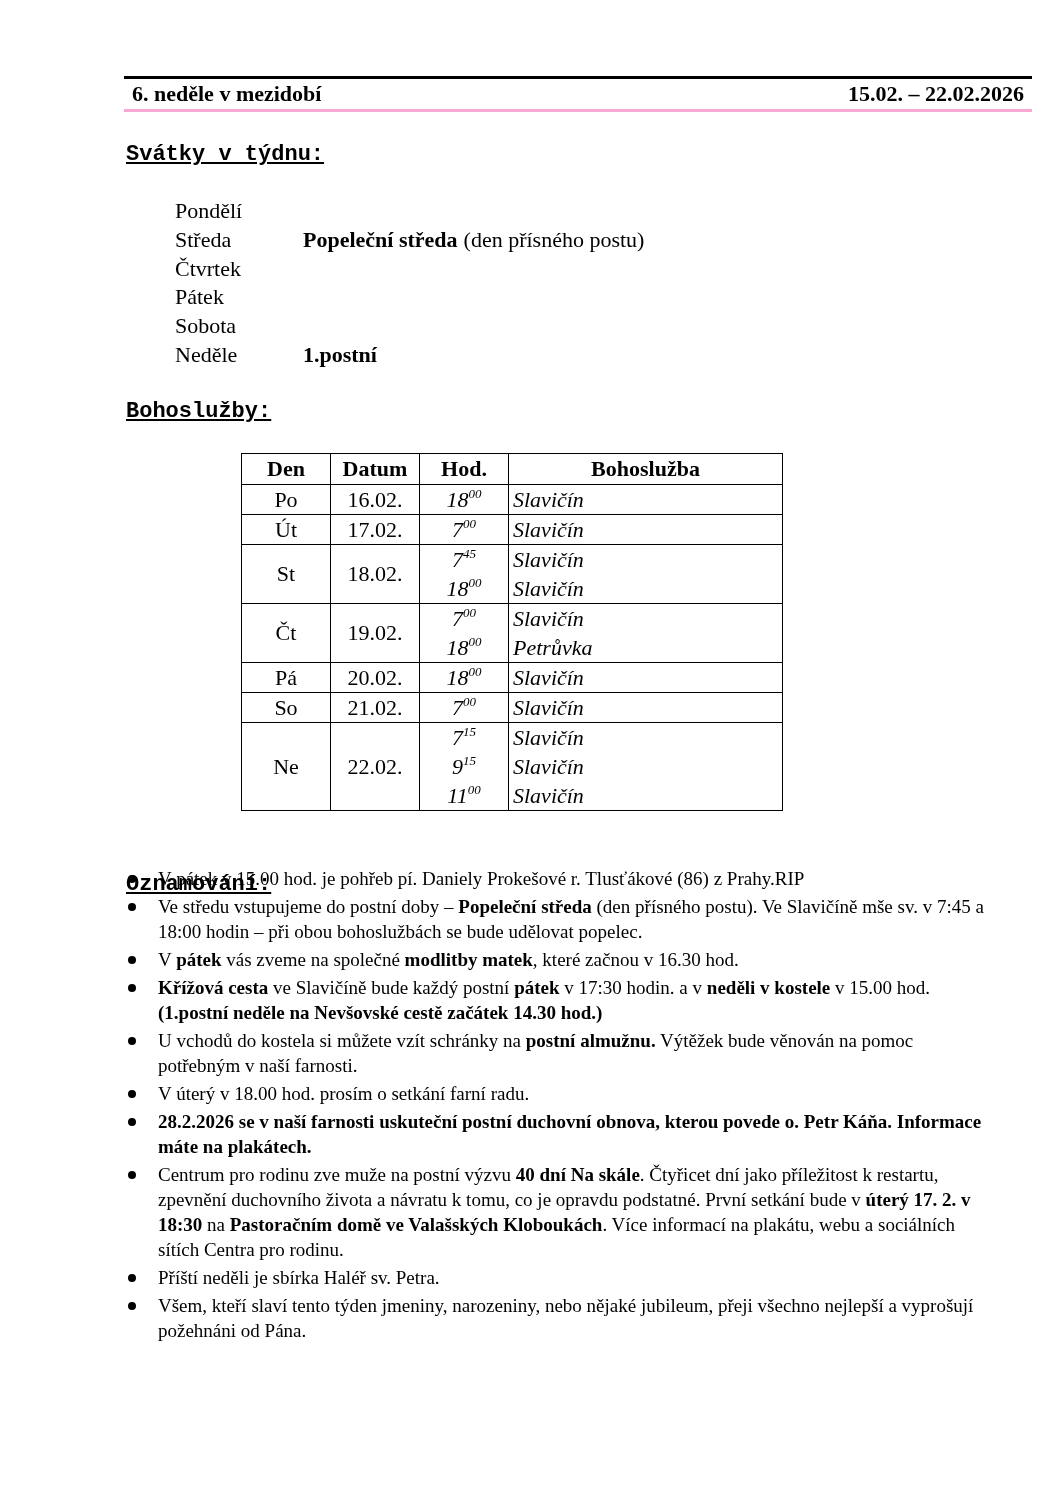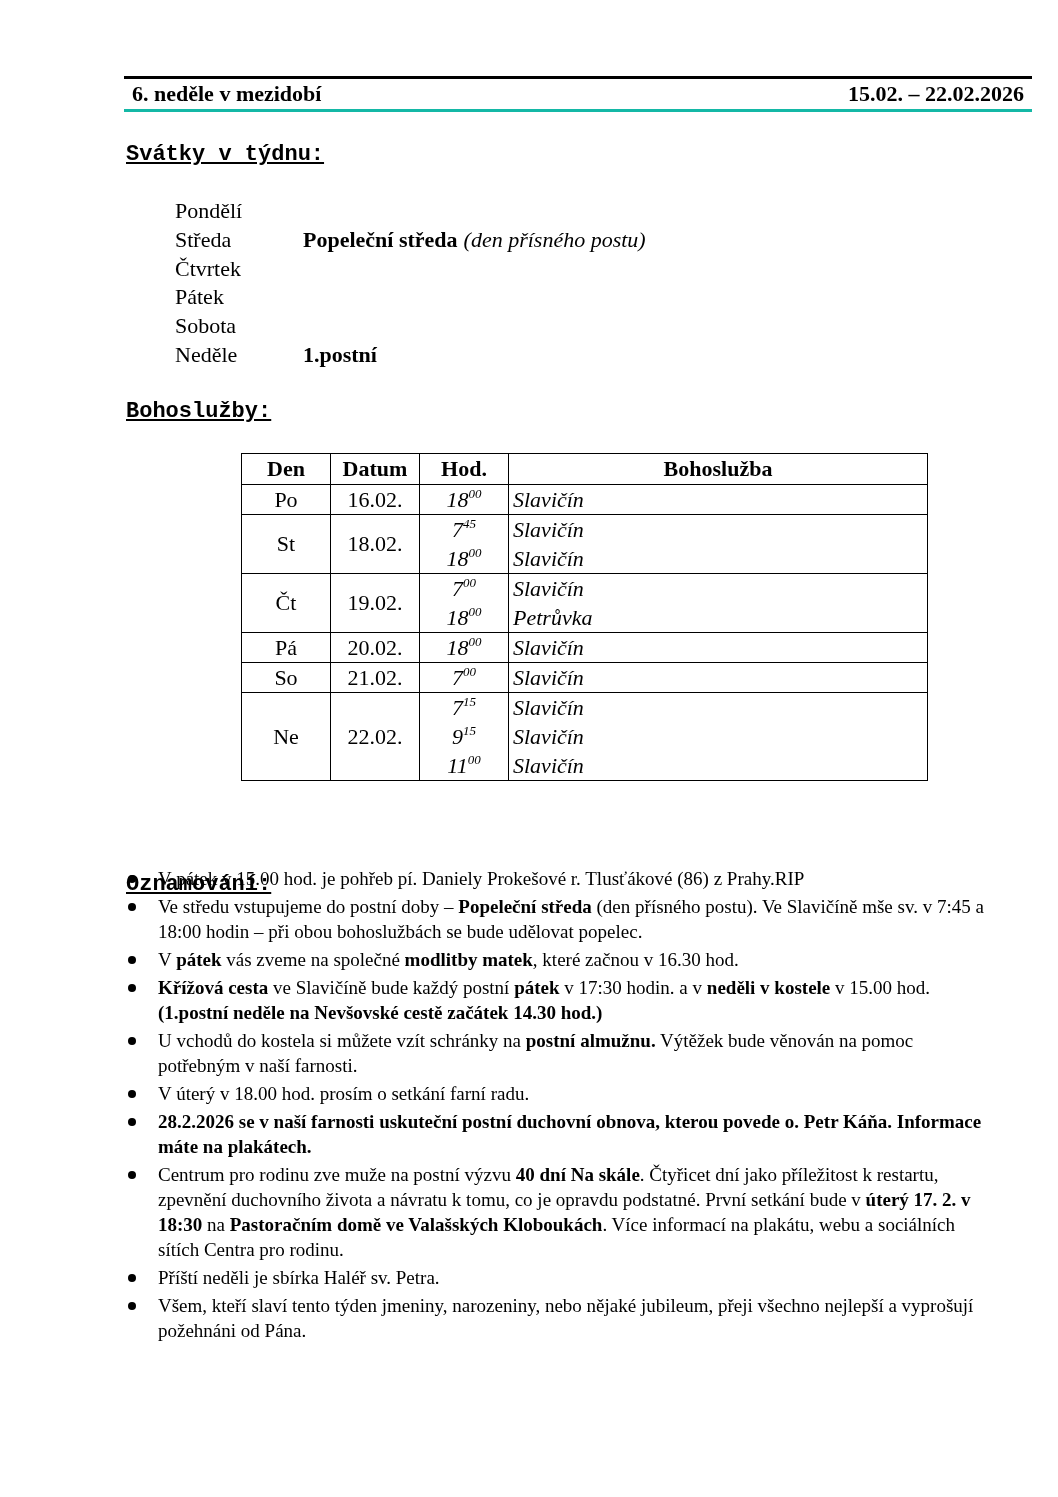--- a/index.html
+++ b/index.html
@@ -2,35 +2,35 @@
 <html><head>
 <meta charset="utf-8">
 <style>
   html, body { margin: 0; padding: 0; background: #ffffff; }
   body {
     width: 1058px; height: 1497px; position: relative; overflow: hidden;
     font-family: "Liberation Serif", serif; color: #000;
   }
   .header {
     position: absolute; left: 124px; top: 76px; width: 908px;
-    border-top: 3px solid #000; border-bottom: 3px solid #14b8a6;
+    border-top: 3px solid #000; border-bottom: 3px solid #f9a8d4;
     height: 30px; display: flex; justify-content: space-between; align-items: center;
     font-weight: bold; font-size: 22px;
   }
   .header span { padding: 0 8px; }
   .section-title {
     position: absolute; left: 126px; font-weight: bold; font-size: 22px; text-decoration: underline; font-family: Liberation Mono, monospace;
   }
   .feasts { position: absolute; left: 132px; top: 197px; font-size: 22px; line-height: 28.8px; }
   .feast-row { display: flex; height: 28.8px; margin-left: 43px; }
   .feast-day { width: 128px; }
   .feast-name { font-weight: bold; }
-  .feast-note { font-style: italic; margin-left: 6px; }
+  .feast-note { margin-left: 6px; }
   table.services {
-    position: absolute; left: 241px; top: 453px; width: 687px;
+    position: absolute; left: 241px; top: 453px; width: 542px;
     border-collapse: collapse; font-size: 22px;
   }
   table.services th, table.services td { border: 1.5px solid #000; padding: 0 4px; }
   table.services th { font-weight: bold; text-align: center; height: 30px; }
   table.services td.c { text-align: center; vertical-align: middle; }
   table.services td.left { text-align: left; }
   .line { height: 29px; line-height: 29px; font-style: italic; }
   sup { font-size: 13px; vertical-align: top; position: relative; top: -6px; }
   .ann {
     position: absolute; left: 126px; top: 866px; width: 870px; font-size: 19px; line-height: 25px;
@@ -86,20 +86,30 @@
       <th style="width:80px">Hod.</th>
       <th>Bohoslužba</th>
     </tr>
   </thead>
   <tbody id="services-body">
       <tr>
         <td class="c">Po</td>
         <td class="c">16.02.</td>
         <td class="c">
           <div class="line">18<sup>00</sup></div>
+        </td>
+        <td class="left">
+          <div class="line">Slavičín</div>
+        </td>
+      </tr>
+      <tr>
+        <td class="c">Út</td>
+        <td class="c">17.02.</td>
+        <td class="c">
+          <div class="line">7<sup>00</sup></div>
         </td>
         <td class="left">
           <div class="line">Slavičín</div>
         </td>
       </tr>
       <tr>
         <td class="c">St</td>
         <td class="c">18.02.</td>
         <td class="c">
           <div class="line">7<sup>45</sup></div>

